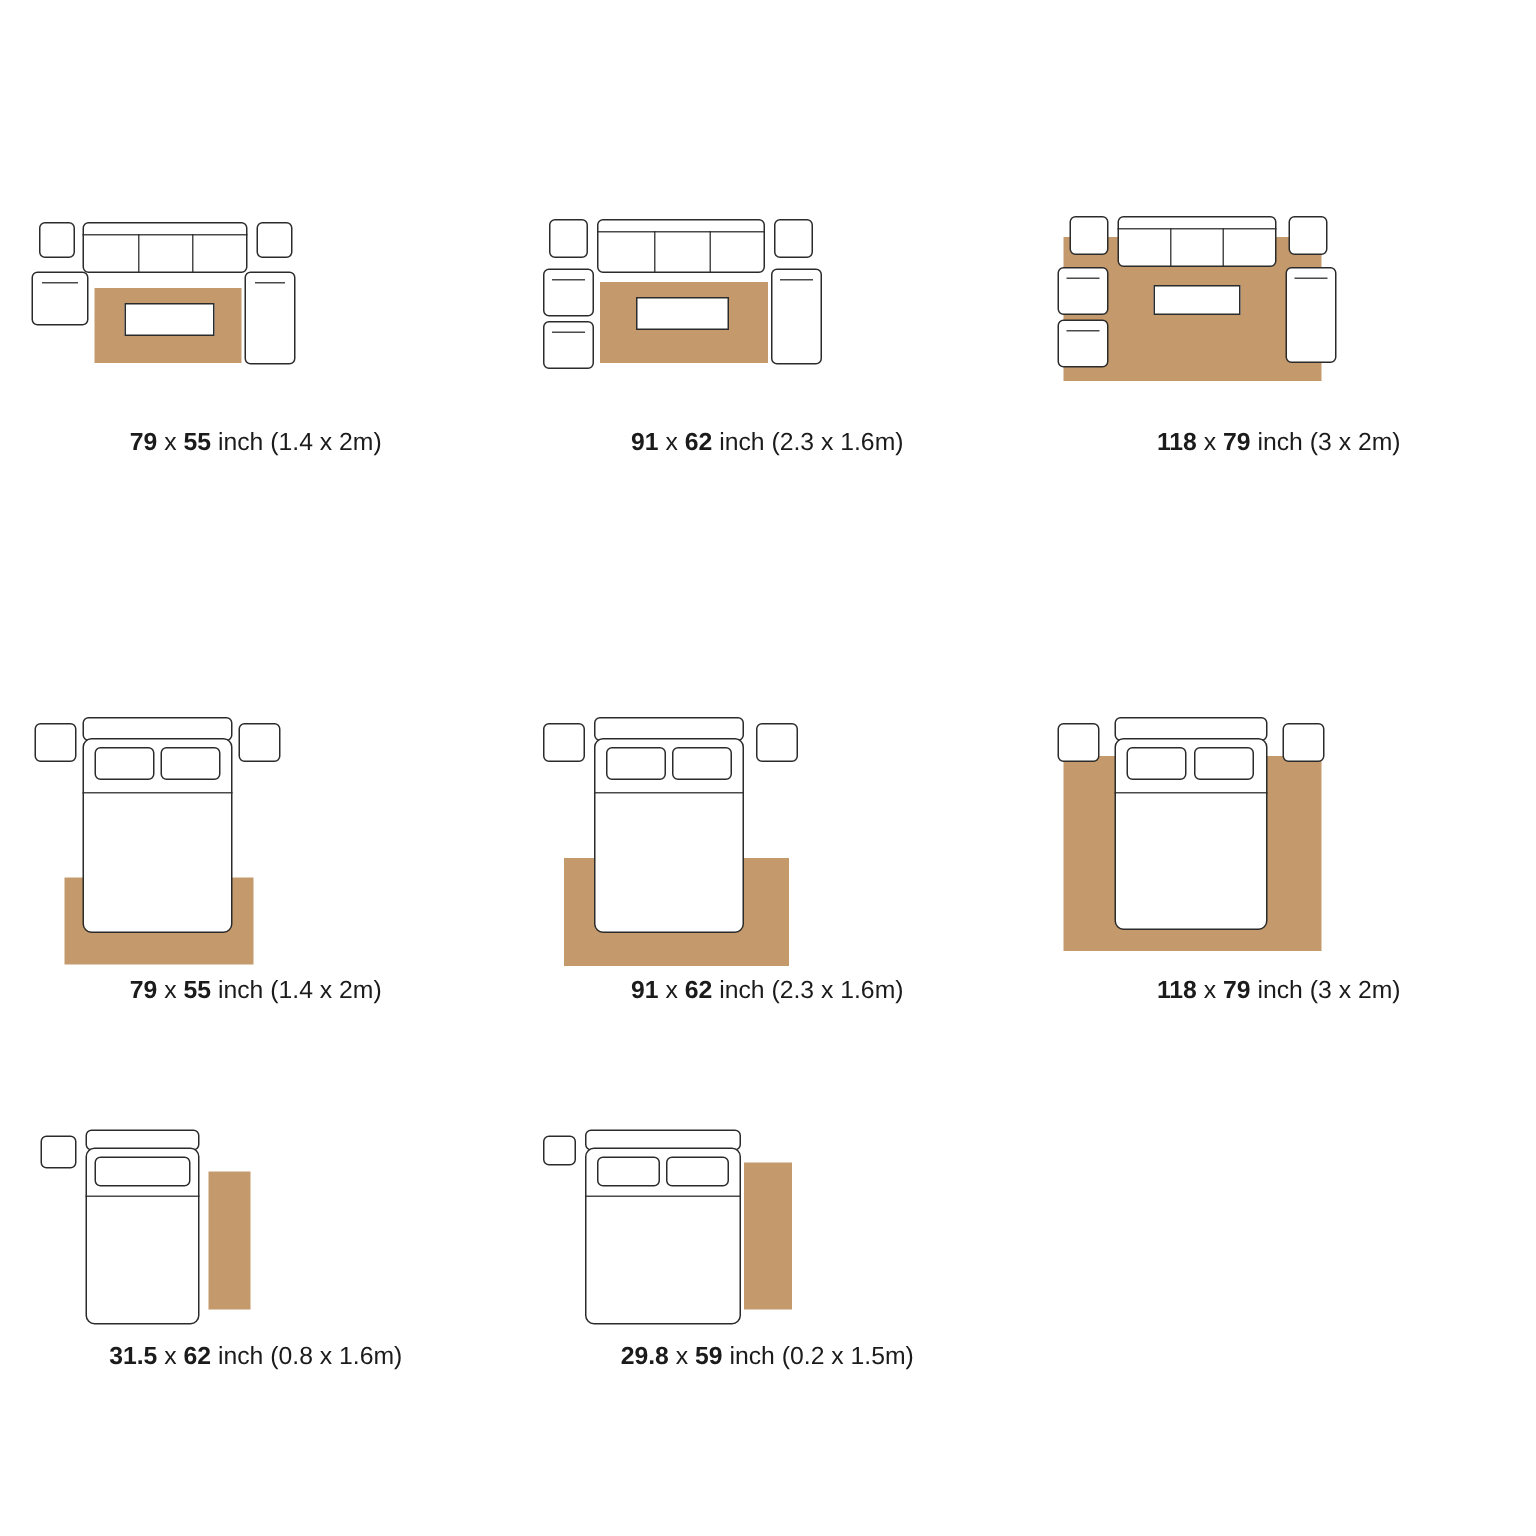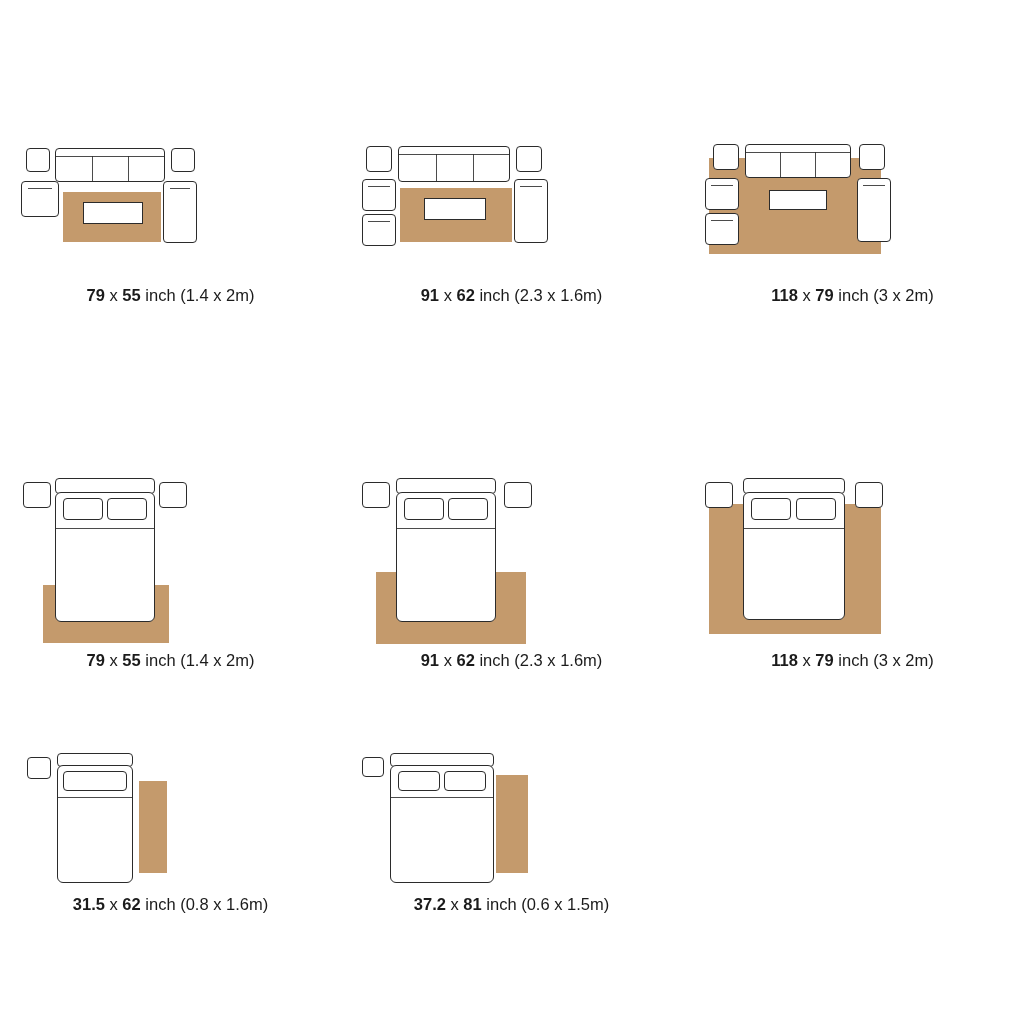--- a/index.html
+++ b/index.html
@@ -274,23 +274,23 @@
       <div class="art art-bedside">
         <div class="rug" style="left:134px; top:30px; width:32px; height:98px;"></div>
         <div class="box r4" style="left:0px; top:12px; width:22px; height:20px;"></div>
         <div class="box r4" style="left:28px; top:8px; width:104px; height:14px;"></div>
         <div class="box r6" style="left:28px; top:20px; width:104px; height:118px;"></div>
         <div class="box r4" style="left:36px; top:26px; width:42px; height:20px;"></div>
         <div class="box r4" style="left:82px; top:26px; width:42px; height:20px;"></div>
         <div class="hair" style="left:28px; top:52px; width:104px; height:1.4px;"></div>
       </div>
       <div class="caption">
-        <b>37.2</b>
-        <span>x</span>
-        <b>81</b>
-        <span>inch</span>
-        <span>(0.6 x 1.5m)</span>
+        <b>29.8</b>
+        <span>x</span>
+        <b>59</b>
+        <span>inch</span>
+        <span>(0.2 x 1.5m)</span>
       </div>
     </div>
 
   </div>
 
 </div>
 
 </body></html>

